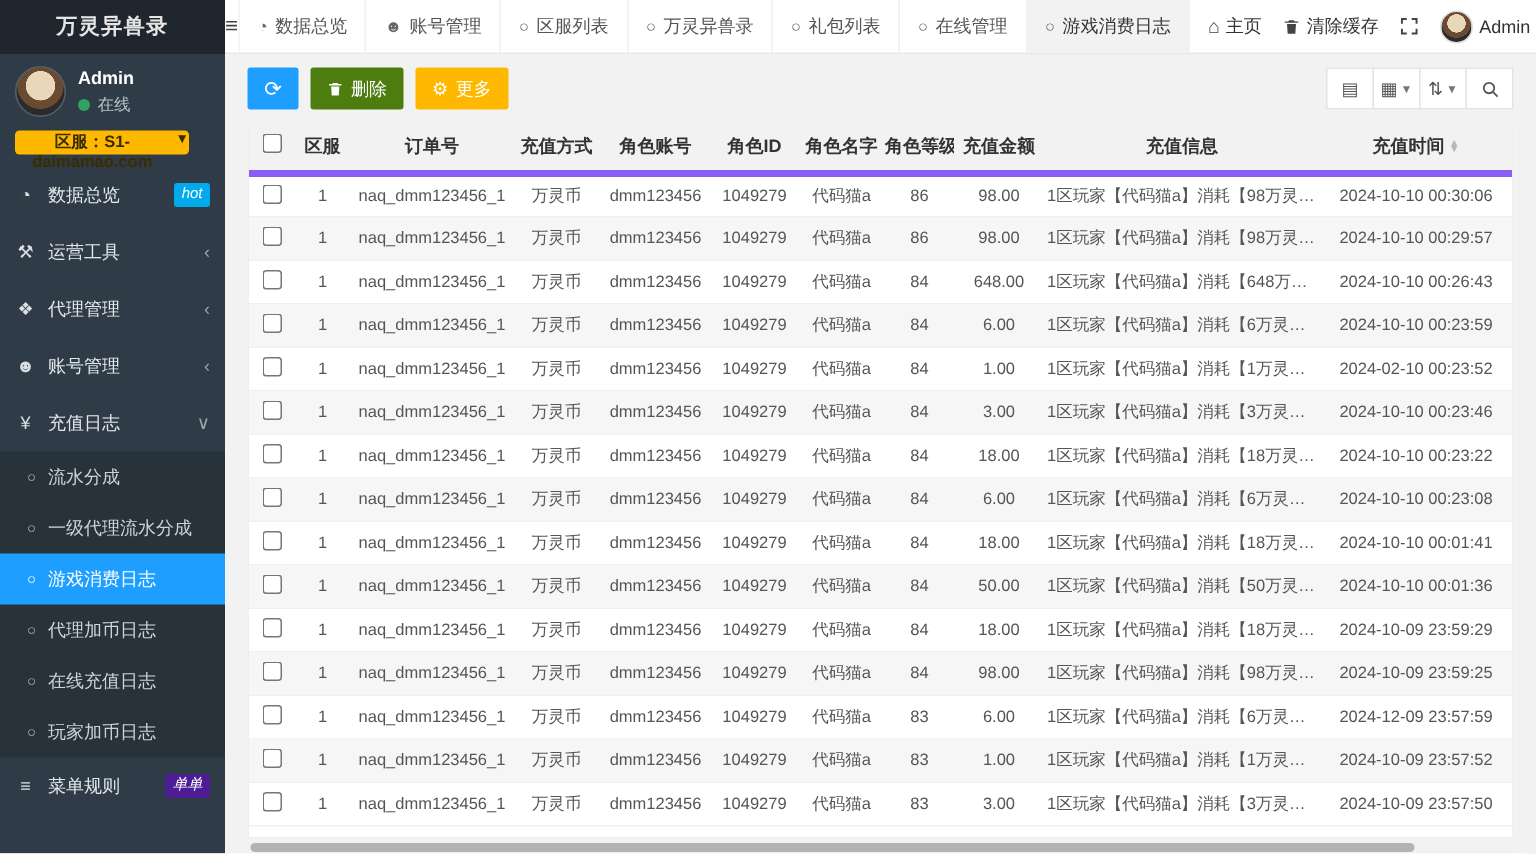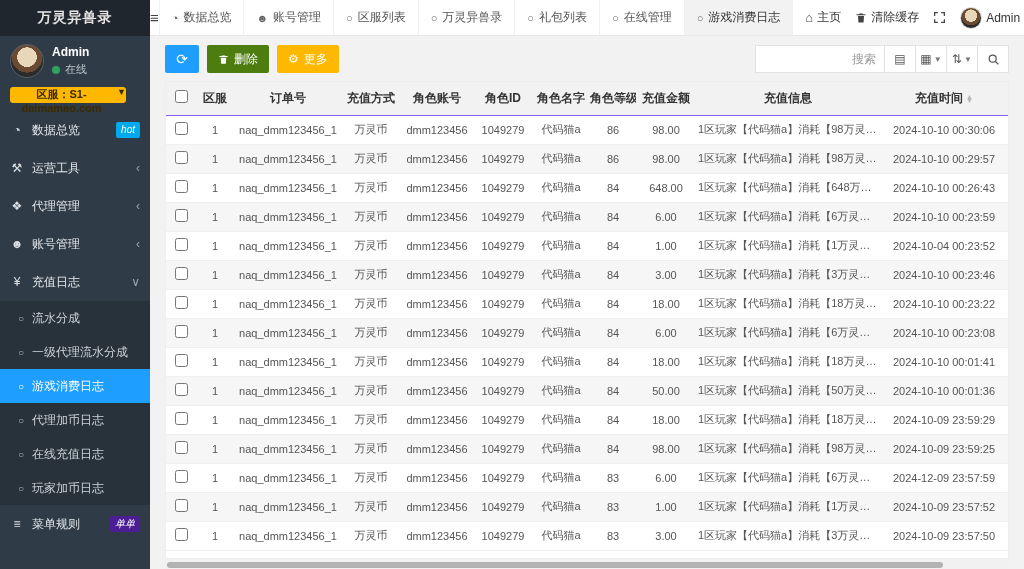--- a/index.html
+++ b/index.html
@@ -50,21 +50,21 @@
   .btn-delete { background:#4d7c0f; }
   .btn-more { background:#ffb800; }
   .toolbar-right { margin-left:auto; display:flex; align-items:center; }
   .search-input { width:130px; height:28px; border:1px solid #e2e2e2; padding:0 8px; font-size:12px; color:#666; text-align:right; outline:none; }
   .search-input::placeholder { color:#9a9a9a; }
   .icon-btn { width:32px; height:28px; border:1px solid #e2e2e2; background:#fff; color:#555; display:inline-flex; align-items:center; justify-content:center; gap:2px; margin-left:-1px; cursor:pointer; font-size:12px; }
   .caret { font-size:8px; color:#777; }
 
   .table-wrap { background:#fff; border:1px solid #eee; flex:1; min-height:0; overflow:hidden; }
   table { width:100%; border-collapse:collapse; table-layout:fixed; }
-  th { background:#f2f2f2; height:33px; font-size:12px; font-weight:bold; color:#333; border-bottom:1px solid #8b5cf6; white-space:nowrap; position:relative; }
+  th { background:#f2f2f2; height:33px; font-size:12px; font-weight:bold; color:#333; border-bottom:5px solid #8b5cf6; white-space:nowrap; position:relative; }
   td { height:29px; text-align:center; font-size:11px; color:#555; border-bottom:1px solid #f0f0f0; white-space:nowrap; overflow:hidden; text-overflow:ellipsis; padding:0 2px; }
   tbody tr:nth-child(even) td { background:#f6f6f6; }
   input[type="checkbox"] { width:13px; height:13px; cursor:pointer; }
   .sort { display:inline-flex; flex-direction:column; line-height:0.55; font-size:7px; color:#b8b8b8; margin-left:3px; vertical-align:middle; cursor:pointer; }
 
   .hscroll { height:8px; background:#f1f1f1; position:relative; margin-top:2px; }
   .hthumb { position:absolute; left:2px; top:1px; height:6px; width:92%; background:#b3b3b3; border-radius:3px; cursor:grab; }
 </style>
 </head>
 <body>
@@ -229,21 +229,20 @@
               </svg>
           </span>
           <span>删除</span>
         </button>
         <button class="btn btn-more">
           <span>⚙</span>
           <span>更多</span>
         </button>
 
         <div class="toolbar-right">
-          <input class="search-input" type="text" placeholder="搜索" style="">
           <button class="icon-btn">
             <span>▤</span>
           </button>
           <button class="icon-btn">
             <span>▦</span>
             <span class="caret">▼</span>
           </button>
           <button class="icon-btn">
             <span>⇅</span>
             <span class="caret">▼</span>
@@ -351,21 +350,21 @@
                 <td><input type="checkbox" style=""></td>
                 <td>1</td>
                 <td>naq_dmm123456_1</td>
                 <td>万灵币</td>
                 <td>dmm123456</td>
                 <td>1049279</td>
                 <td>代码猫a</td>
                 <td>84</td>
                 <td>1.00</td>
                 <td>1区玩家【代码猫a】消耗【1万灵币】够买【道具】</td>
-                <td>2024-10-04 00:23:52</td>
+                <td>2024-02-10 00:23:52</td>
               </tr>
               <tr>
                 <td><input type="checkbox" style=""></td>
                 <td>1</td>
                 <td>naq_dmm123456_1</td>
                 <td>万灵币</td>
                 <td>dmm123456</td>
                 <td>1049279</td>
                 <td>代码猫a</td>
                 <td>84</td>

